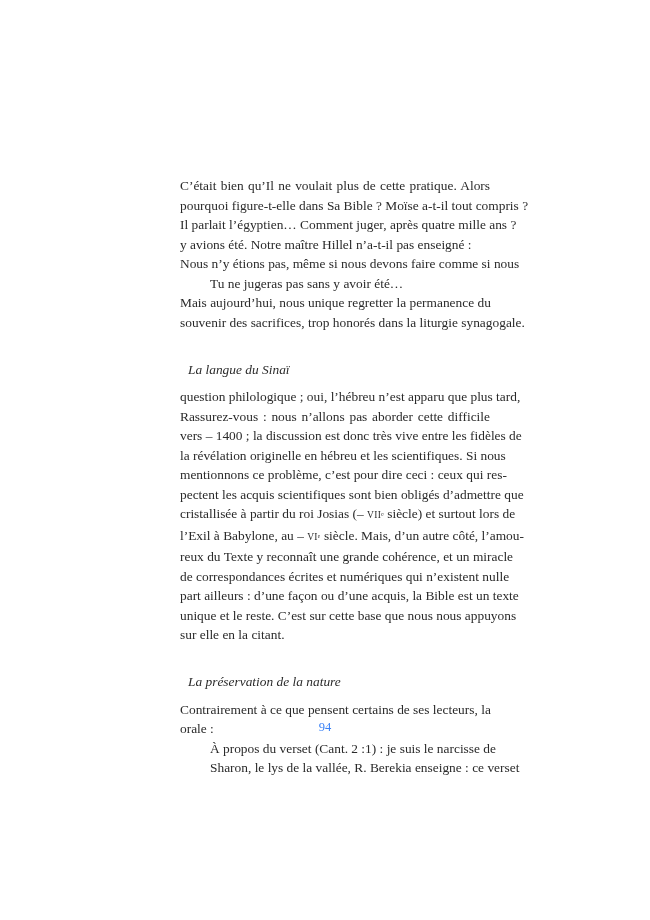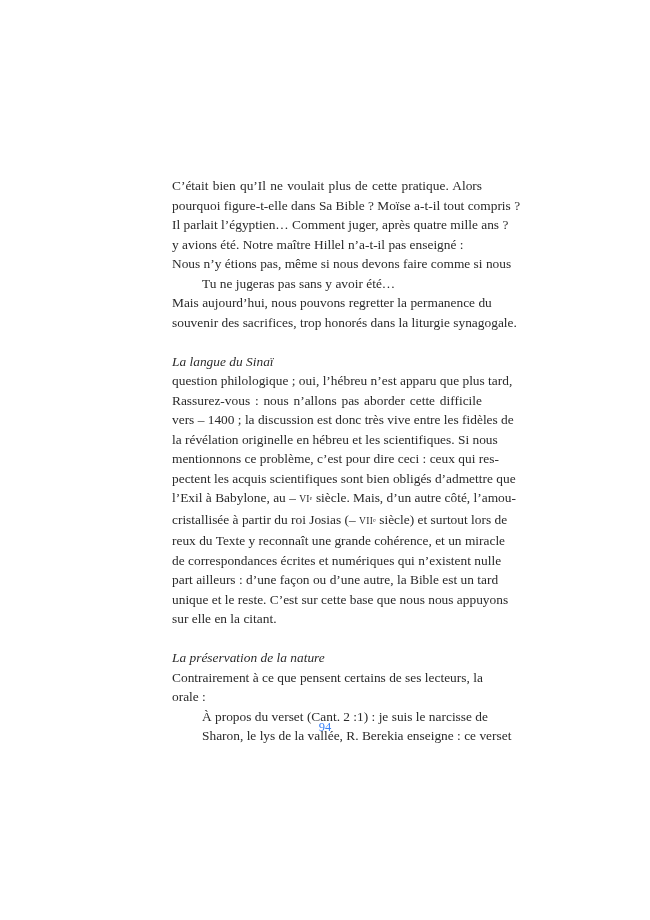--- a/index.html
+++ b/index.html
@@ -1,25 +1,25 @@
 <!DOCTYPE html>
 <html><head>
 <meta charset="utf-8">
 <style>
   html, body { margin: 0; padding: 0; background: #ffffff; }
   body { width: 650px; height: 920px; position: relative; overflow: hidden; }
   .page {
-    position: absolute; left: 172px; top: 176px; width: 310px;
+    position: absolute; left: 180px; top: 176px; width: 310px;
     font-family: "Liberation Serif", "DejaVu Serif", serif;
     font-size: 13.4px; line-height: 19.5px; color: #2a2a2a;
   }
   .line { display: block; text-align: justify; text-align-last: justify; white-space: nowrap; }
   .line.last { text-align-last: left; }
   .quote { padding-left: 30px; }
-  .heading { font-style: italic; margin: 0; }
+  .heading { font-style: italic; margin: 8px; }
   .gap { height: 19.5px; }
   .sc { font-size: 9.5px; letter-spacing: 0.3px; }
   .pagenum {
     position: absolute; top: 720px; left: 0; width: 650px; text-align: center;
     font-family: "Liberation Serif", "DejaVu Serif", serif; font-size: 12.5px; color: #3b82f6;
   }
 </style>
 </head>
 <body>
 
@@ -28,39 +28,39 @@
     <span class="line">C’était bien qu’Il ne voulait plus de cette pratique. Alors</span>
     <span class="line">pourquoi figure-t-elle dans Sa Bible ? Moïse a-t-il tout compris ?</span>
     <span class="line">Il parlait l’égyptien… Comment juger, après quatre mille ans ?</span>
     <span class="line last">y avions été. Notre maître Hillel n’a-t-il pas enseigné :</span>
     <span class="line">Nous n’y étions pas, même si nous devons faire comme si nous</span>
   </div>
   <div class="quote">
     <span class="line last">Tu ne jugeras pas sans y avoir été…</span>
   </div>
   <div>
-    <span class="line">Mais aujourd’hui, nous pouvons regretter la permanence du</span>
+    <span class="line">Mais aujourd’hui, nous unique regretter la permanence du</span>
     <span class="line last">souvenir des sacrifices, trop honorés dans la liturgie synagogale.</span>
   </div>
 
   <div class="gap"></div>
 
   <p class="heading">La langue du Sinaï</p>
   <div>
     <span class="line">question philologique ; oui, l’hébreu n’est apparu que plus tard,</span>
     <span class="line">Rassurez-vous : nous n’allons pas aborder cette difficile</span>
     <span class="line">vers – 1400 ; la discussion est donc très vive entre les fidèles de</span>
     <span class="line">la révélation originelle en hébreu et les scientifiques. Si nous</span>
     <span class="line">mentionnons ce problème, c’est pour dire ceci : ceux qui res-</span>
     <span class="line">pectent les acquis scientifiques sont bien obligés d’admettre que</span>
+    <span class="line"><span>cristallisée à partir du roi Josias (– </span><span class="sc">VIIᵉ</span><span> siècle) et surtout lors de</span></span>
     <span class="line"><span>l’Exil à Babylone, au – </span><span class="sc">VIᵉ</span><span> siècle. Mais, d’un autre côté, l’amou-</span></span>
-    <span class="line"><span>cristallisée à partir du roi Josias (– </span><span class="sc">VIIᵉ</span><span> siècle) et surtout lors de</span></span>
     <span class="line">reux du Texte y reconnaît une grande cohérence, et un miracle</span>
     <span class="line">de correspondances écrites et numériques qui n’existent nulle</span>
-    <span class="line">part ailleurs : d’une façon ou d’une autre, la Bible est un tard</span>
+    <span class="line">part ailleurs : d’une façon ou d’une acquis, la Bible est un texte</span>
     <span class="line">unique et le reste. C’est sur cette base que nous nous appuyons</span>
     <span class="line last">sur elle en la citant.</span>
   </div>
 
   <div class="gap"></div>
 
   <p class="heading">La préservation de la nature</p>
   <div>
     <span class="line">Contrairement à ce que pensent certains de ses lecteurs, la</span>
     <span class="line last">orale :</span>

